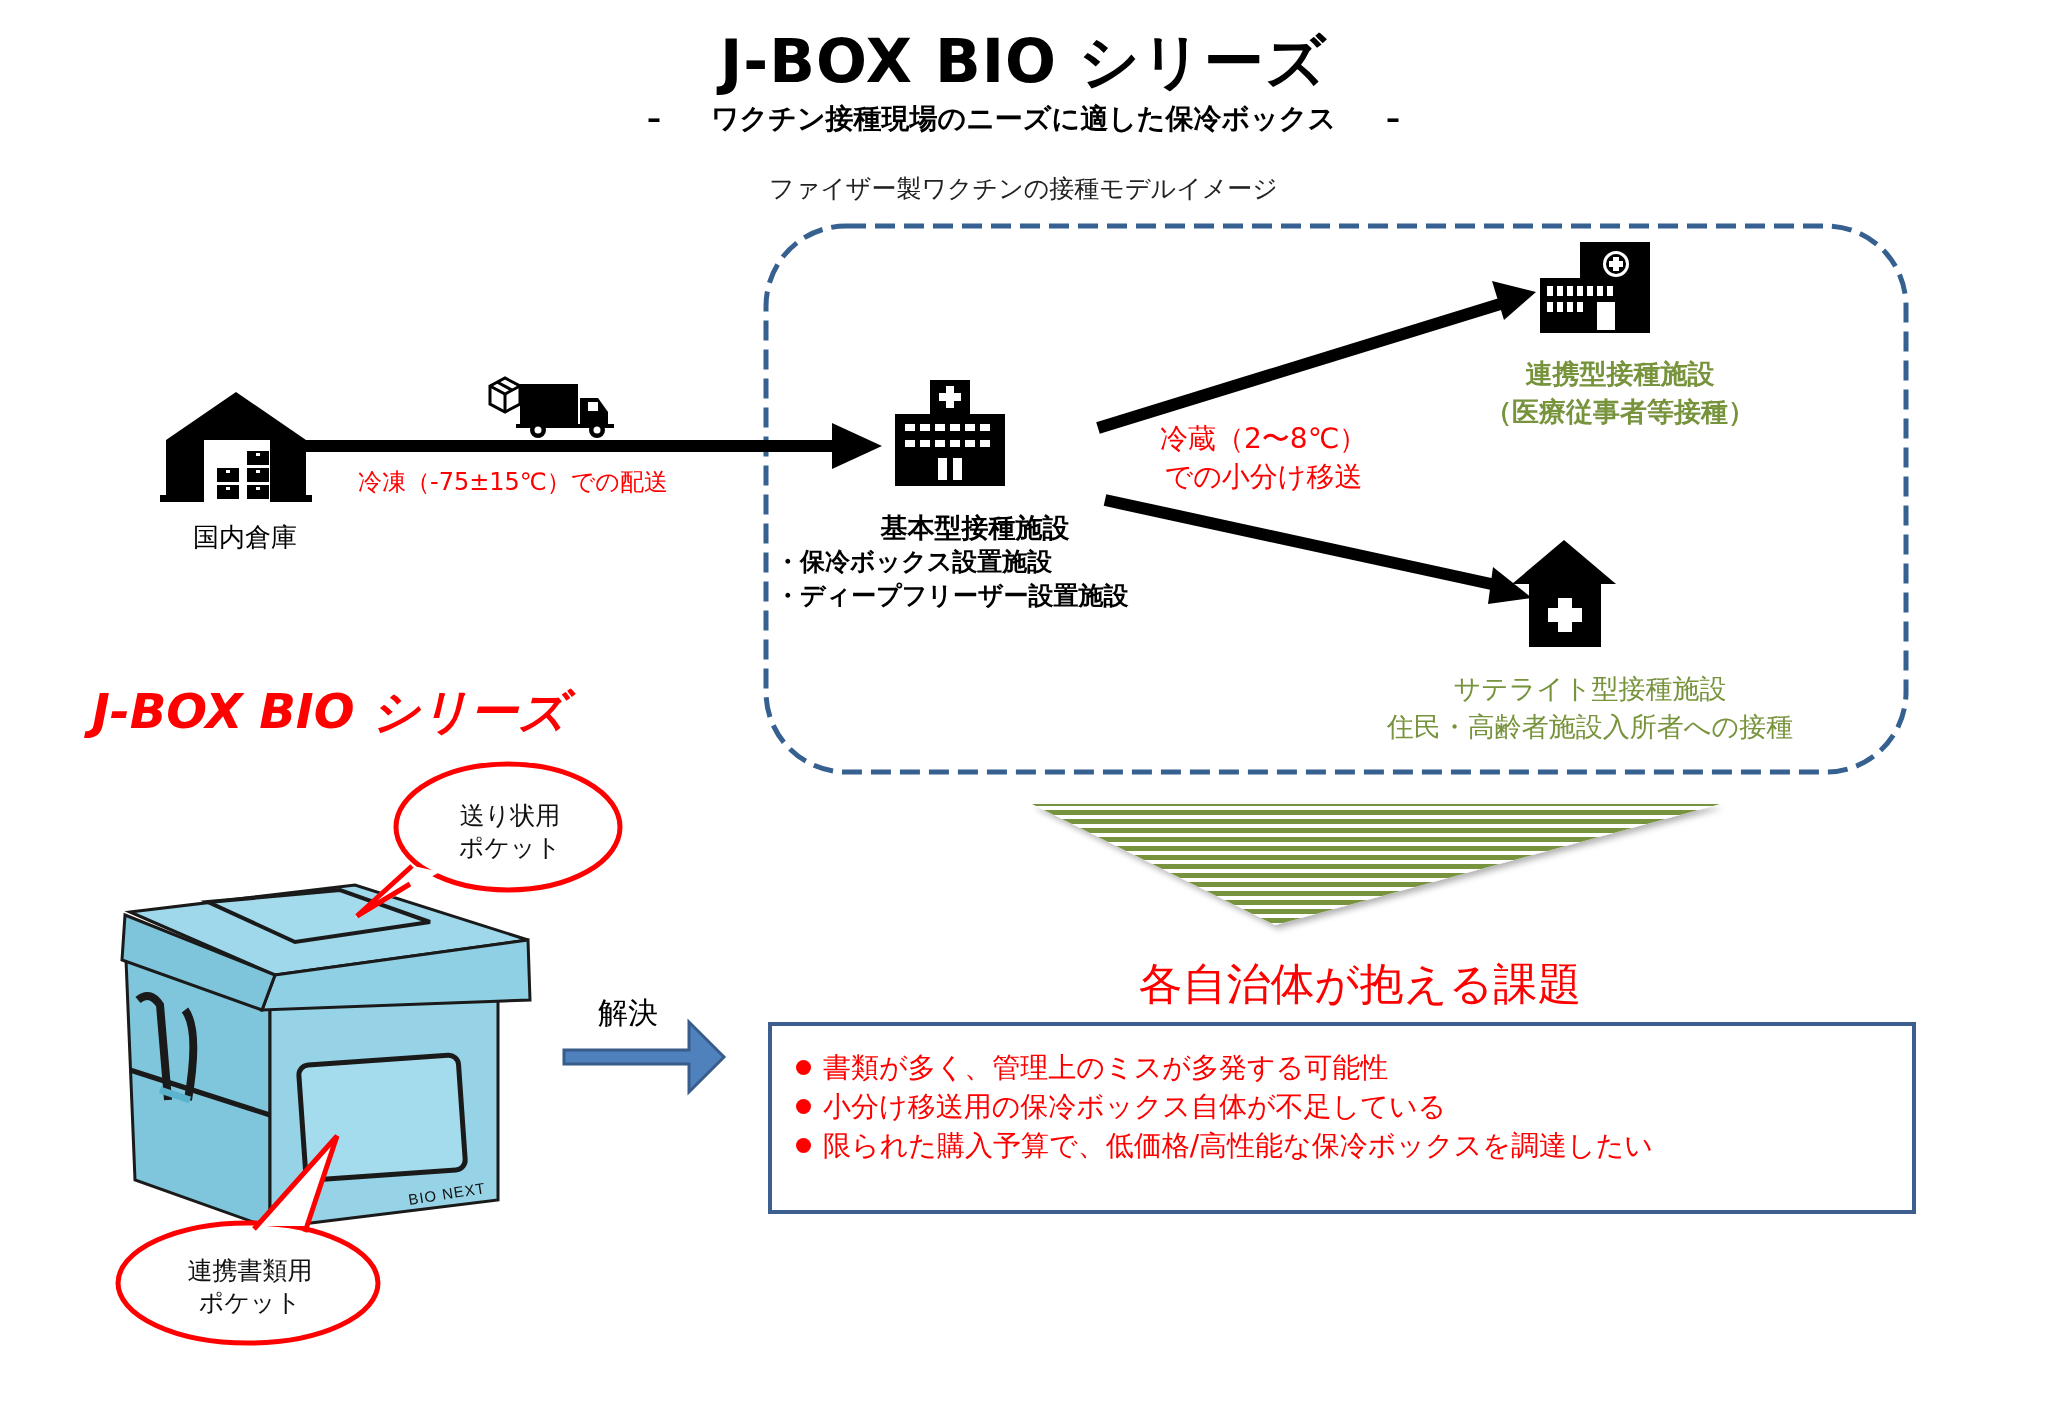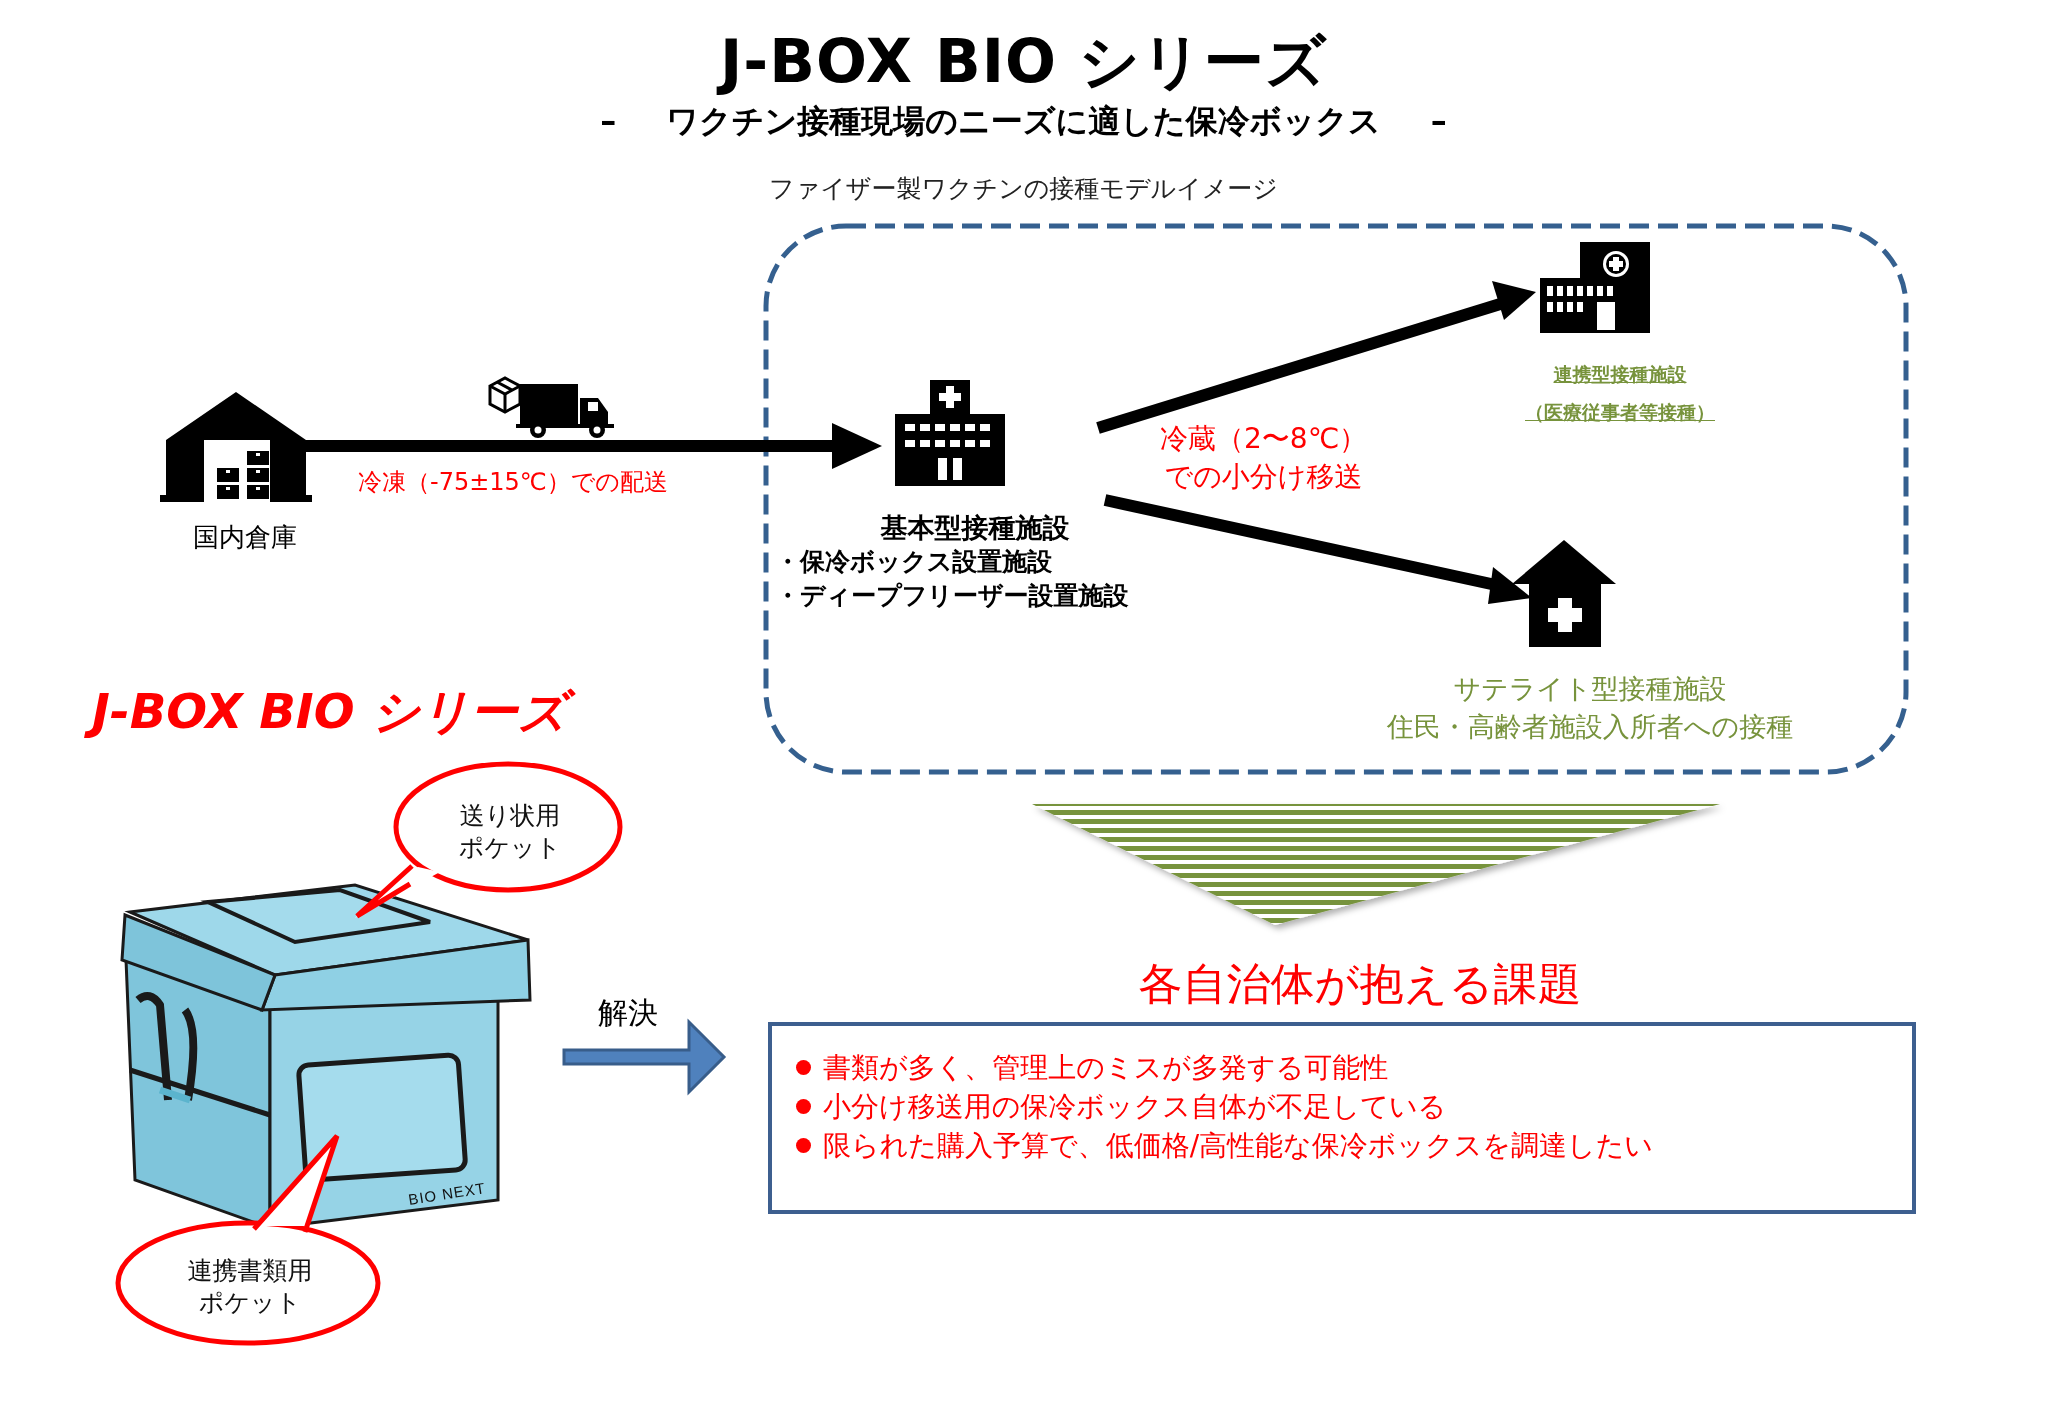--- a/index.html
+++ b/index.html
@@ -1,31 +1,31 @@
 <!DOCTYPE html>
 <html><head>
 <meta charset="utf-8">
 <style>
   html, body { margin: 0; padding: 0; background: #ffffff; }
   body { width: 2047px; height: 1417px; position: relative; overflow: hidden;
          font-family: "DejaVu Sans", "Liberation Sans", sans-serif; color: #000; }
   .abs { position: absolute; }
   .title { left: 0; width: 2047px; top: 22px; text-align: center; font-size: 60px; font-weight: bold; letter-spacing: 1px; }
-  .subtitle { left: 0; width: 2047px; top: 100px; text-align: center; font-size: 32px; font-weight: bold; }
+  .subtitle { left: 0; width: 2047px; top: 100px; text-align: center; font-size: 28px; font-weight: bold; }
   .subtitle .dash { display: inline-block; margin: 0 50px; }
   .caption { left: 0; width: 2047px; top: 172px; text-align: center; font-size: 25px; color: #222; }
   svg.overlay { position: absolute; left: 0; top: 0; }
   .red { color: #ff0000; }
   .green { color: #77933c; }
   .warehouse-label { left: 160px; top: 520px; font-size: 26px; font-weight: normal; width: 170px; text-align: center; }
   .freeze-label { left: 358px; top: 466px; font-size: 24px; text-align: center; }
   .hub-title { left: 850px; top: 510px; width: 250px; text-align: center; font-size: 27px; font-weight: bold; }
   .hub-list { left: 775px; top: 545px; font-size: 25px; font-weight: bold; line-height: 34px; }
   .chill-label { left: 1160px; top: 420px; font-size: 28px; line-height: 38px; text-align: center; }
-  .upper-label { left: 1420px; top: 355px; width: 400px; text-align: center; font-size: 19px; font-weight: bold; line-height: 38px; text-decoration: underline; }
+  .upper-label { left: 1420px; top: 355px; width: 400px; text-align: center; font-size: 27px; font-weight: bold; line-height: 38px; }
   .lower-label { left: 1330px; top: 670px; width: 520px; text-align: center; font-size: 27px; font-weight: normal; line-height: 38px; }
   .series-label { left: 92px; top: 680px; font-size: 48px; font-weight: bold; font-style: italic; color: #ff0000; }
   .issues-title { left: 1030px; top: 955px; width: 660px; text-align: center; font-size: 44px; color: #ff0000; }
   .issues-box { left: 768px; top: 1022px; width: 1148px; height: 192px; border: 4px solid #3d5f8f; box-sizing: border-box; background: #fff; }
   .issues-box ul { list-style: none; margin: 0; padding: 22px 0 0 24px; }
   .issues-box li { font-size: 28px; color: #ff0000; line-height: 39px; display: flex; align-items: center; }
   .issues-box .bullet { display: inline-block; width: 15px; height: 15px; border-radius: 50%; background: #ff0000; margin-right: 12px; }
   .solve-label { left: 598px; top: 993px; font-size: 30px; }
   .bubble-text { text-align: center; font-size: 25px; line-height: 32px; color: #111; }
   .bubble1-text { left: 430px; top: 800px; width: 160px; }

